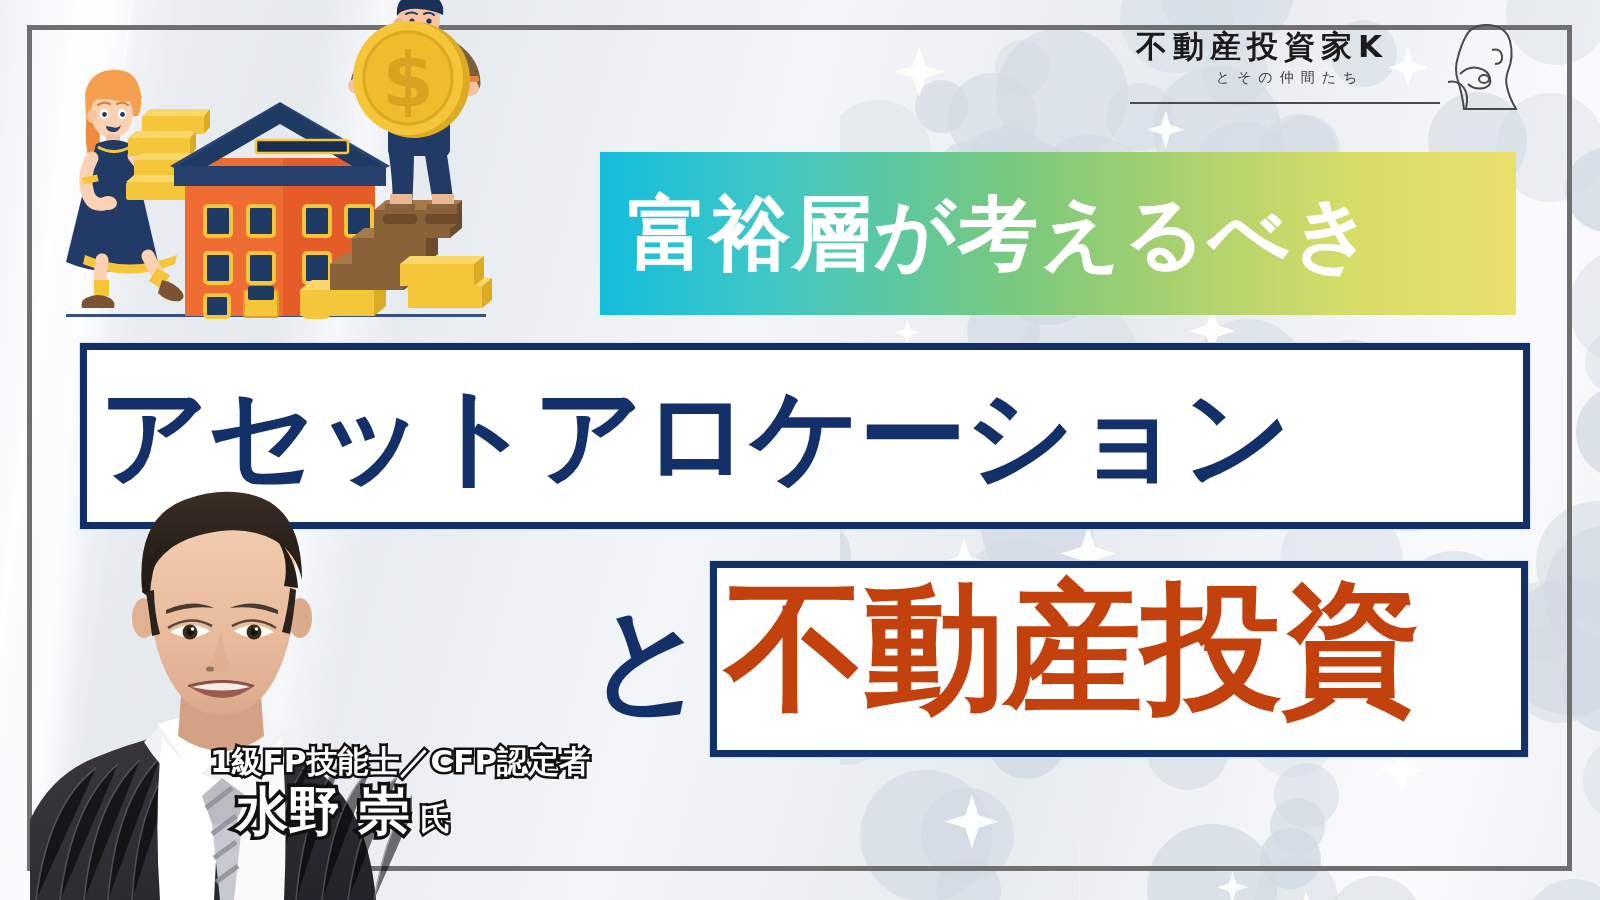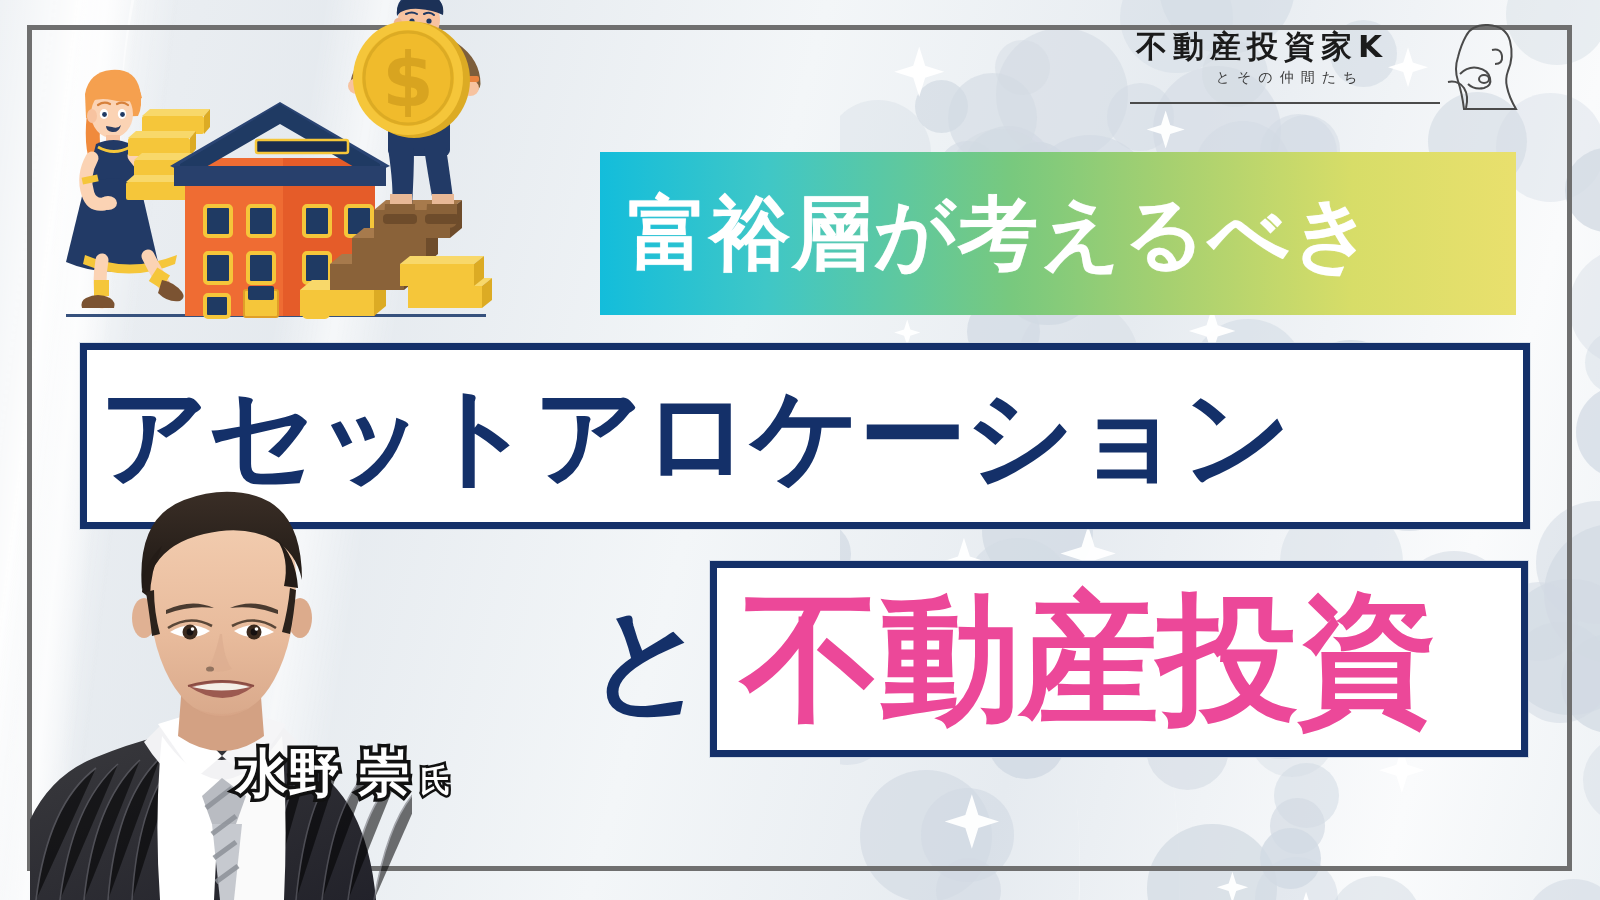--- a/index.html
+++ b/index.html
@@ -86,23 +86,23 @@
     white-space:nowrap; padding-left:12px; line-height:1;
     font-family:"DejaVu Sans","Liberation Sans",sans-serif; }
 
   
   #to-char { position:absolute; left:588px; top:600px; width:120px; height:130px;
     color:#143069; font-weight:700; font-size:118px; line-height:118px;
     font-family:"DejaVu Sans","Liberation Sans",sans-serif; }
   #title-box-2 { position:absolute; left:710px; top:561px; width:818px; height:196px;
     background:#ffffff; border:7px solid #143069; box-shadow:0 0 0 1px rgba(205,214,226,.8);
     display:flex; align-items:center; }
-  #title-line-2 { color:#ec4899; font-weight:700; font-size:140px; letter-spacing:-1px;
-    white-space:nowrap; padding-left:24px; line-height:1;
-    font-family:Liberation Sans, sans-serif; }
+  #title-line-2 { color:#c2410c; font-weight:700; font-size:140px; letter-spacing:-1px;
+    white-space:nowrap; padding-left:8px; line-height:1;
+    font-family:Liberation Mono, monospace; }
 
   
   #portrait { position:absolute; left:30px; top:468px; width:382px; height:432px;
               overflow:hidden; }
 
   
   #speaker { position:absolute; left:196px; top:742px; width:430px; }
   .outlined { color:#ffffff; font-weight:700; white-space:nowrap;
     font-family:"DejaVu Sans","Liberation Sans",sans-serif;
     -webkit-text-stroke:5px #111111; paint-order:stroke fill; }
@@ -500,19 +500,20 @@
 
       <path d="M158 218 q34 -10 66 0 q-30 24 -66 0 z" fill="#9c5a50"></path>
       <path d="M162 219 q32 -8 58 0 q-28 7 -58 0 z" fill="#f4efe7"></path>
       <path d="M158 218 q34 -10 66 0" stroke="#8a4c43" stroke-width="2" fill="none"></path>
 
       <path d="M164 240 q28 12 54 0 q-24 18 -54 0 z" fill="#d5a184" opacity=".5"></path>
     </g>
   </svg>
 
   <div id="speaker">
+    <div class="outlined" id="speaker-cred">1級FP技能士／CFP認定者</div>
     <div style="display:flex; align-items:baseline; gap:10px;">
       <span class="outlined" id="speaker-name">水野 崇</span>
       <span class="outlined" id="speaker-suffix">氏</span>
     </div>
   </div>
 
 </div>
 
 </body></html>

